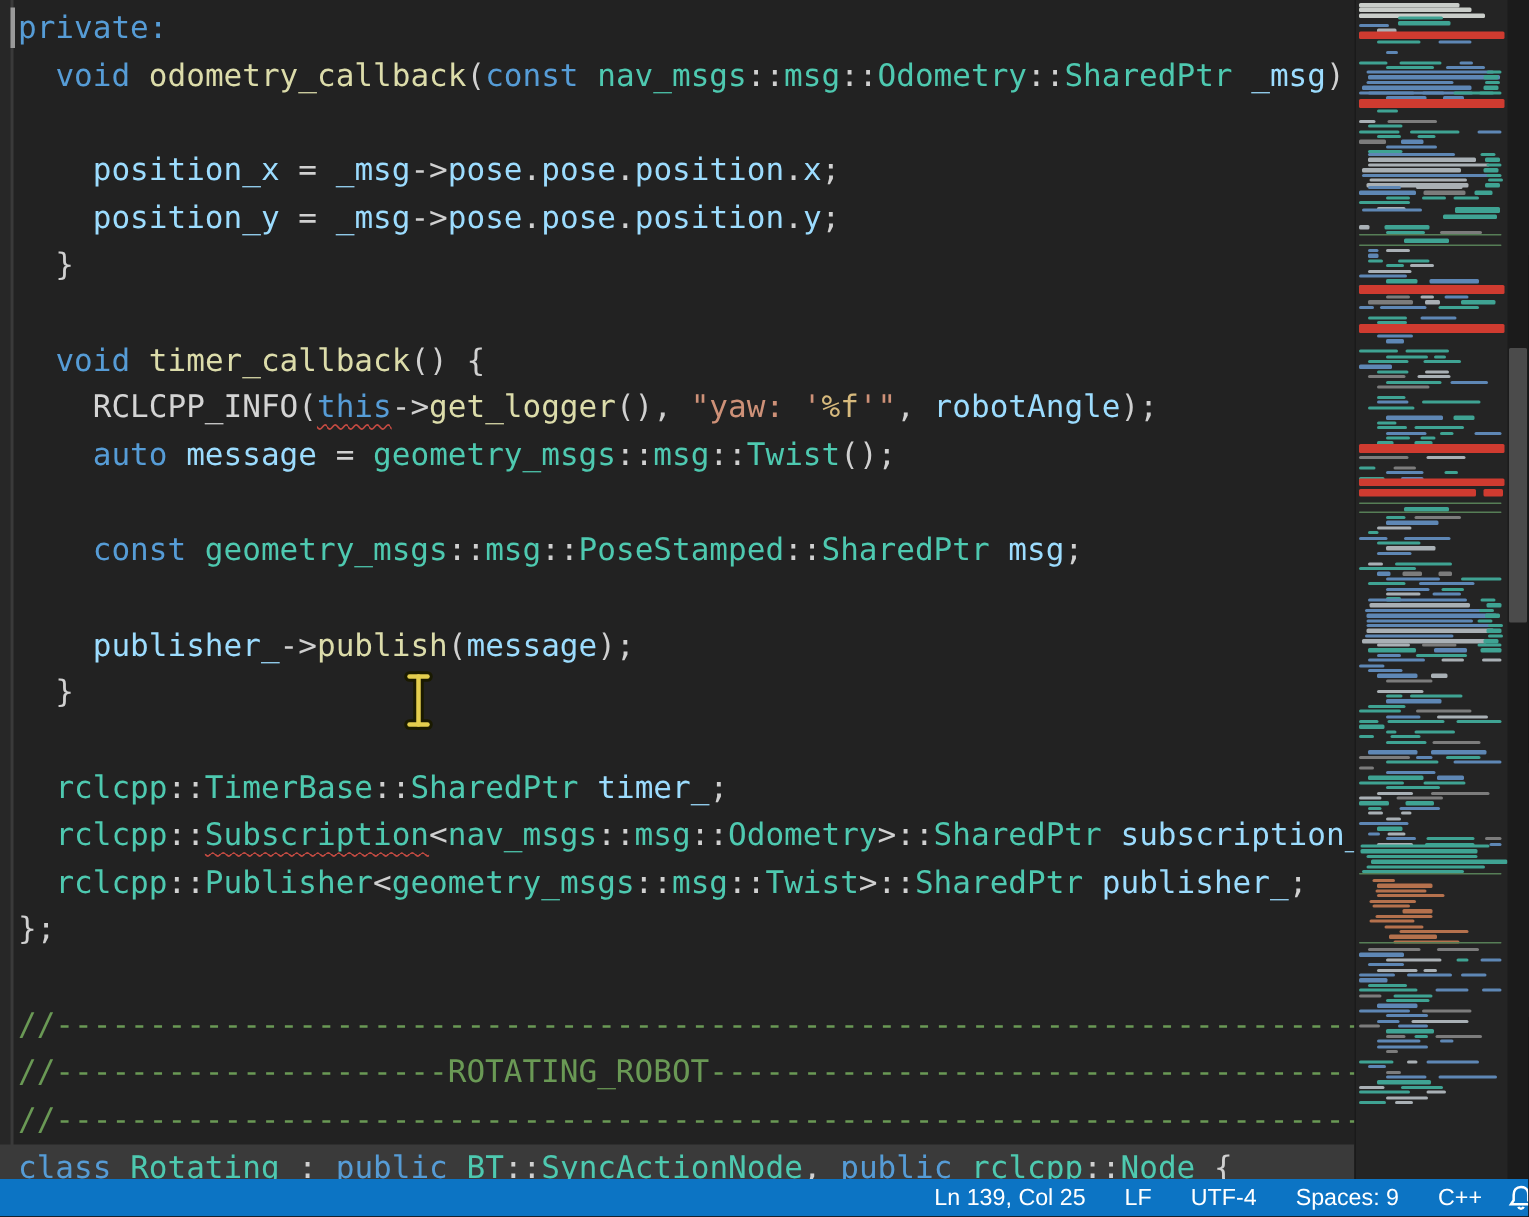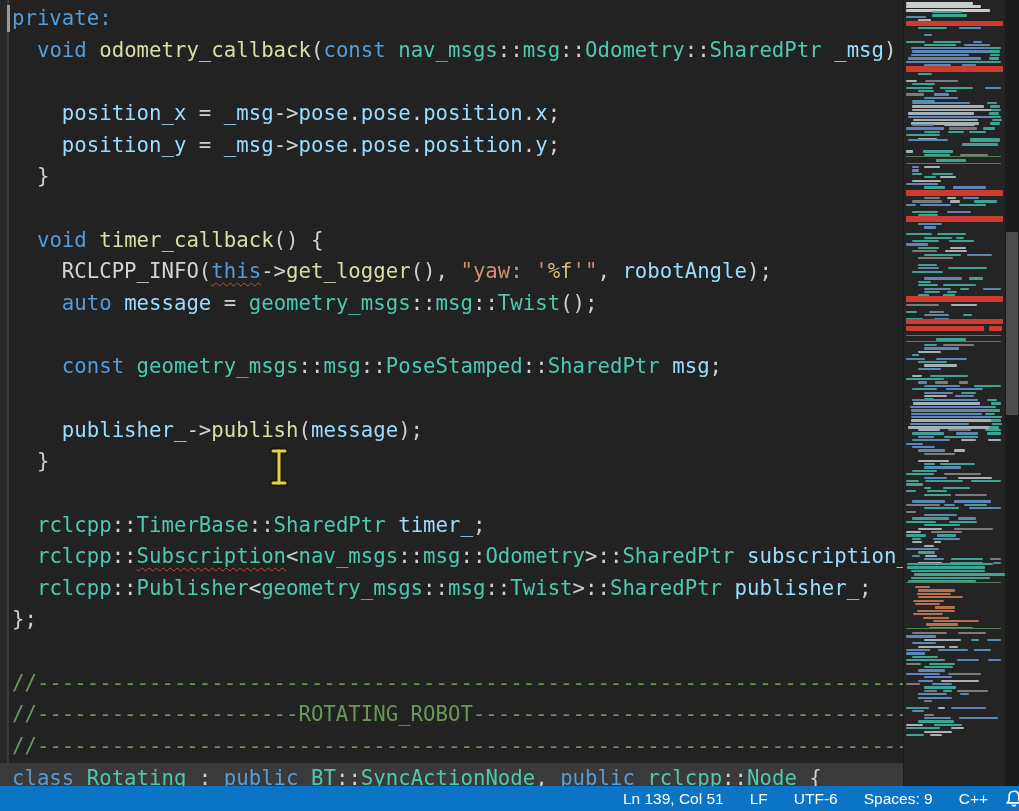--- a/index.html
+++ b/index.html
@@ -412,23 +412,23 @@
       <div class="mmbar" style="left: 20px; top: 730.6px; width: 27.7px; height: 2.2px; background: rgb(169, 176, 181);"></div>
       <div class="mmbar" style="left: 2px; top: 734px; width: 17.5px; height: 2.2px; background: rgb(63, 163, 147);"></div>
       <div class="mmbar" style="left: 26px; top: 734px; width: 12.1px; height: 2.2px; background: rgb(169, 176, 181);"></div>
     </div>
 
   <div class="scrollbar">
     <div class="thumb" style="top: 232px; height: 183px;"></div>
   </div>
 
   <div class="statusbar">
-    <span class="sb-item">Ln 139, Col 51</span>
+    <span class="sb-item">Ln 139, Col 25</span>
     <span class="sb-item">LF</span>
-    <span class="sb-item">UTF-6</span>
+    <span class="sb-item">UTF-4</span>
     <span class="sb-item">Spaces: 9</span>
     <span class="sb-item">C++</span>
     <span class="sb-bell">
       <svg width="20" height="19" viewBox="0 0 18 17" fill="none" stroke="#ffffff" stroke-width="1.5">
         <path d="M9 2 C6.2 2 4.6 4 4.6 6.8 L4.6 10 L3 12.4 L15 12.4 L13.4 10 L13.4 6.8 C13.4 4 11.8 2 9 2 Z"></path>
         <path d="M7.4 14 a1.7 1.7 0 0 0 3.2 0"></path>
       </svg>
     </span>
   </div>
 

